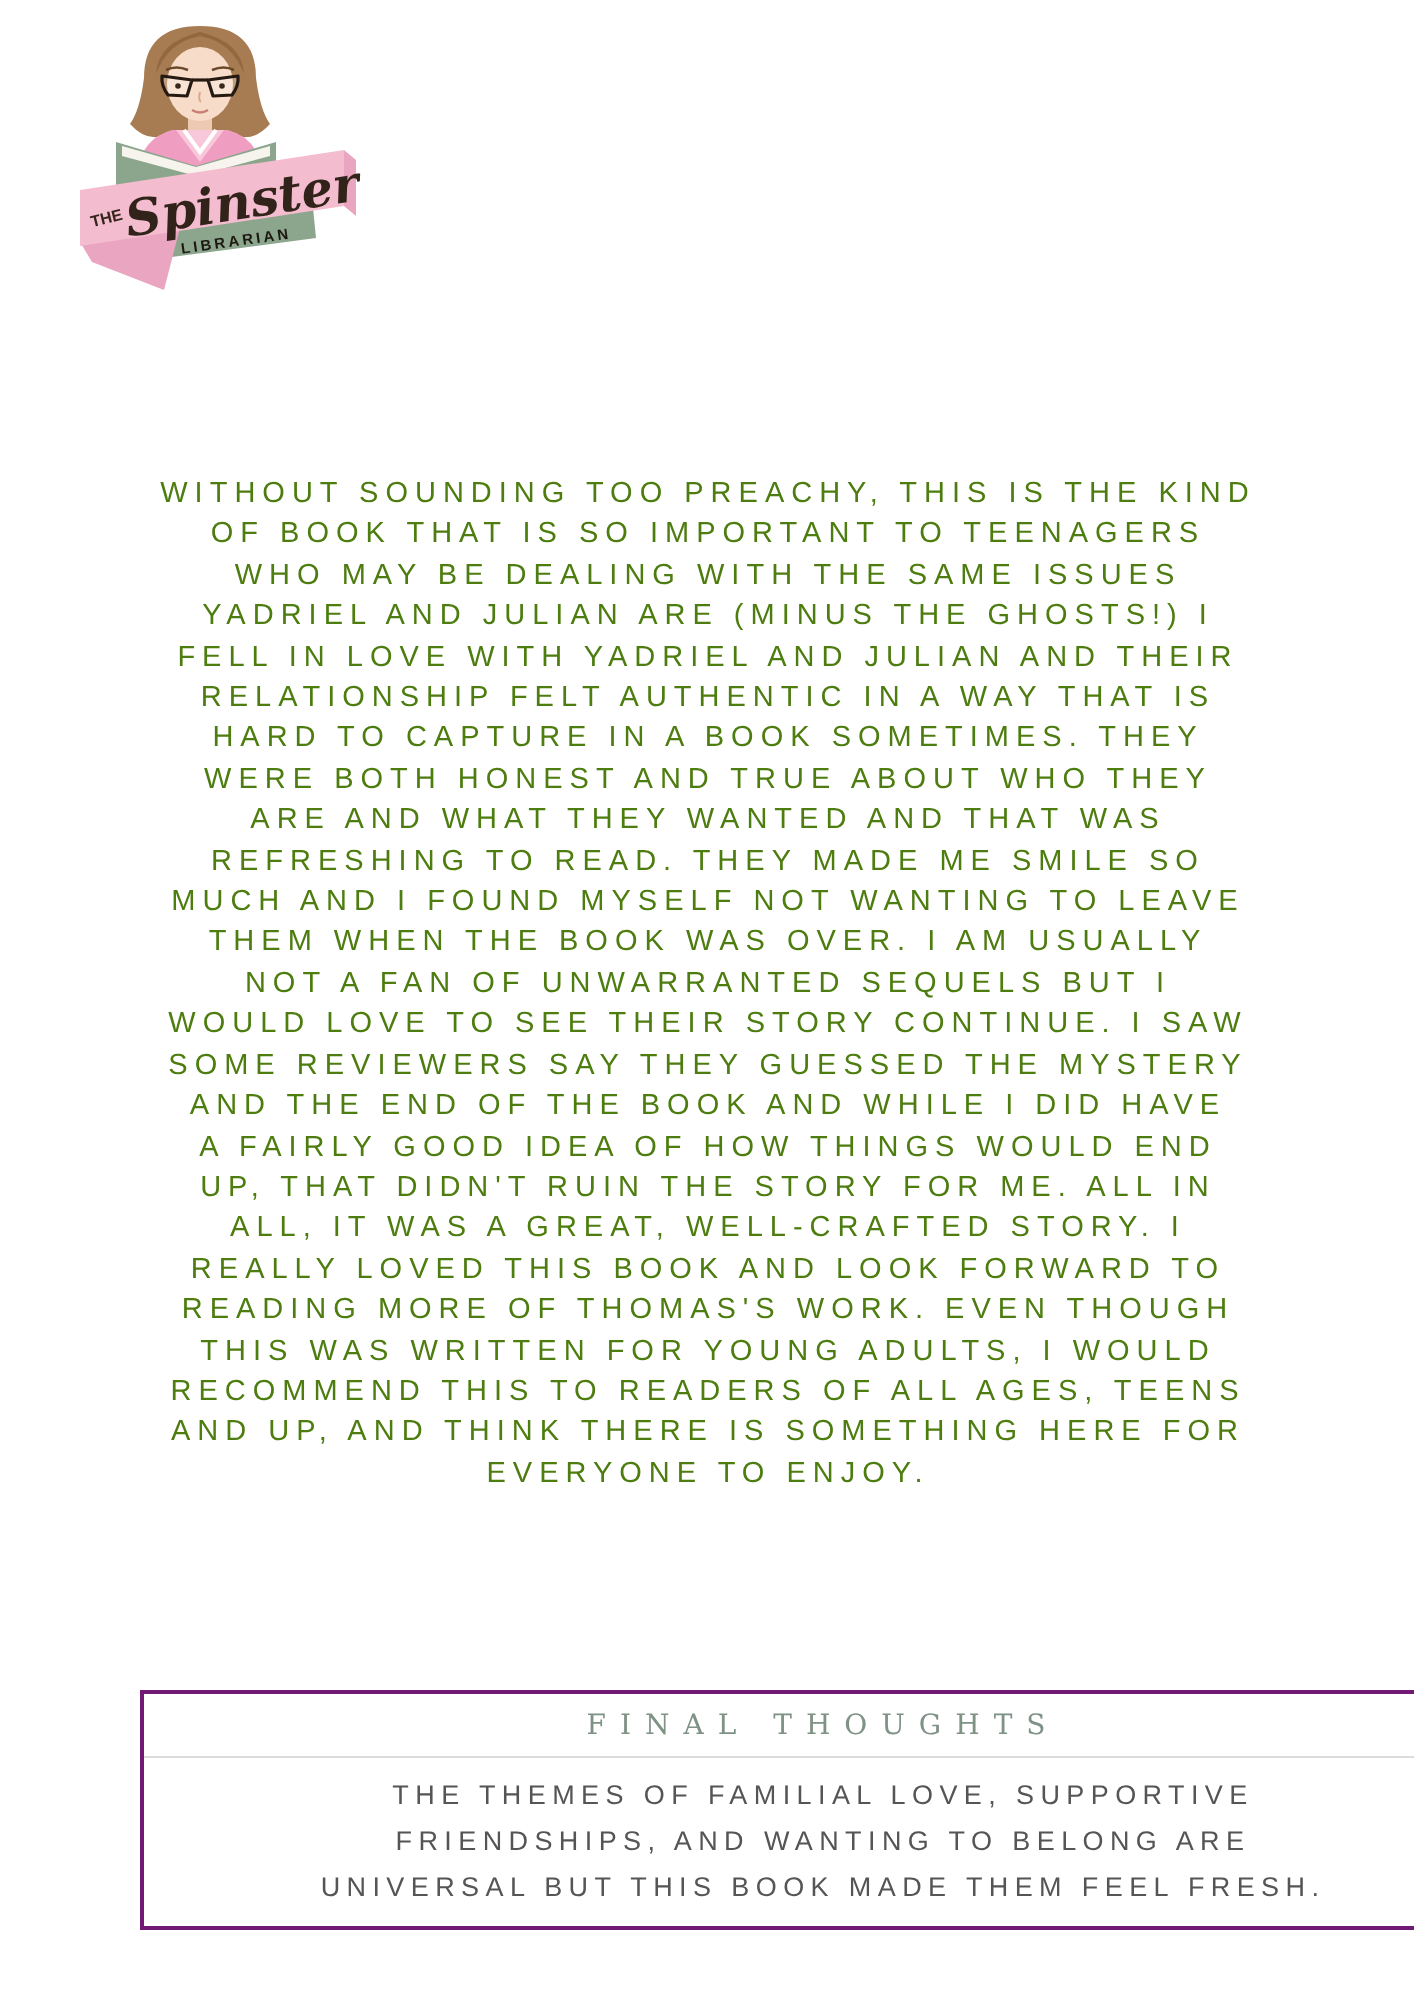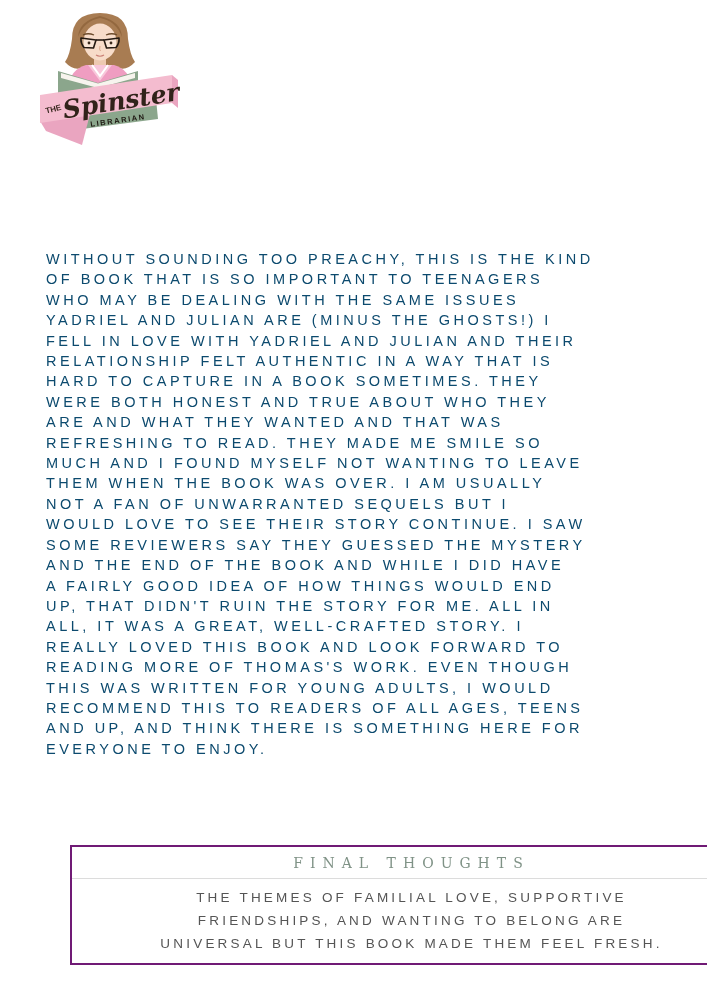--- a/index.html
+++ b/index.html
@@ -24,25 +24,26 @@
     font-size:35px;
     letter-spacing:11px;
     color:#7d917c;
     white-space:nowrap;
   }
 
   
   .review-text {
     position:absolute; left:34px; top:237px;
     width:640px;
-    margin:12px;
+    margin:0;
+    text-align:center;
     font-size:14.5px;
     line-height:20.4px;
     letter-spacing:3.5px;
-    color:#0c4a6e;
+    color:#4d7c0f;
     white-space:pre-line;
   }
 
   
   .final-box {
     position:absolute; left:70px; top:845px;
     width:683px;
     border:2px solid #701a75;
     background:#ffffff;
     box-sizing:border-box;

